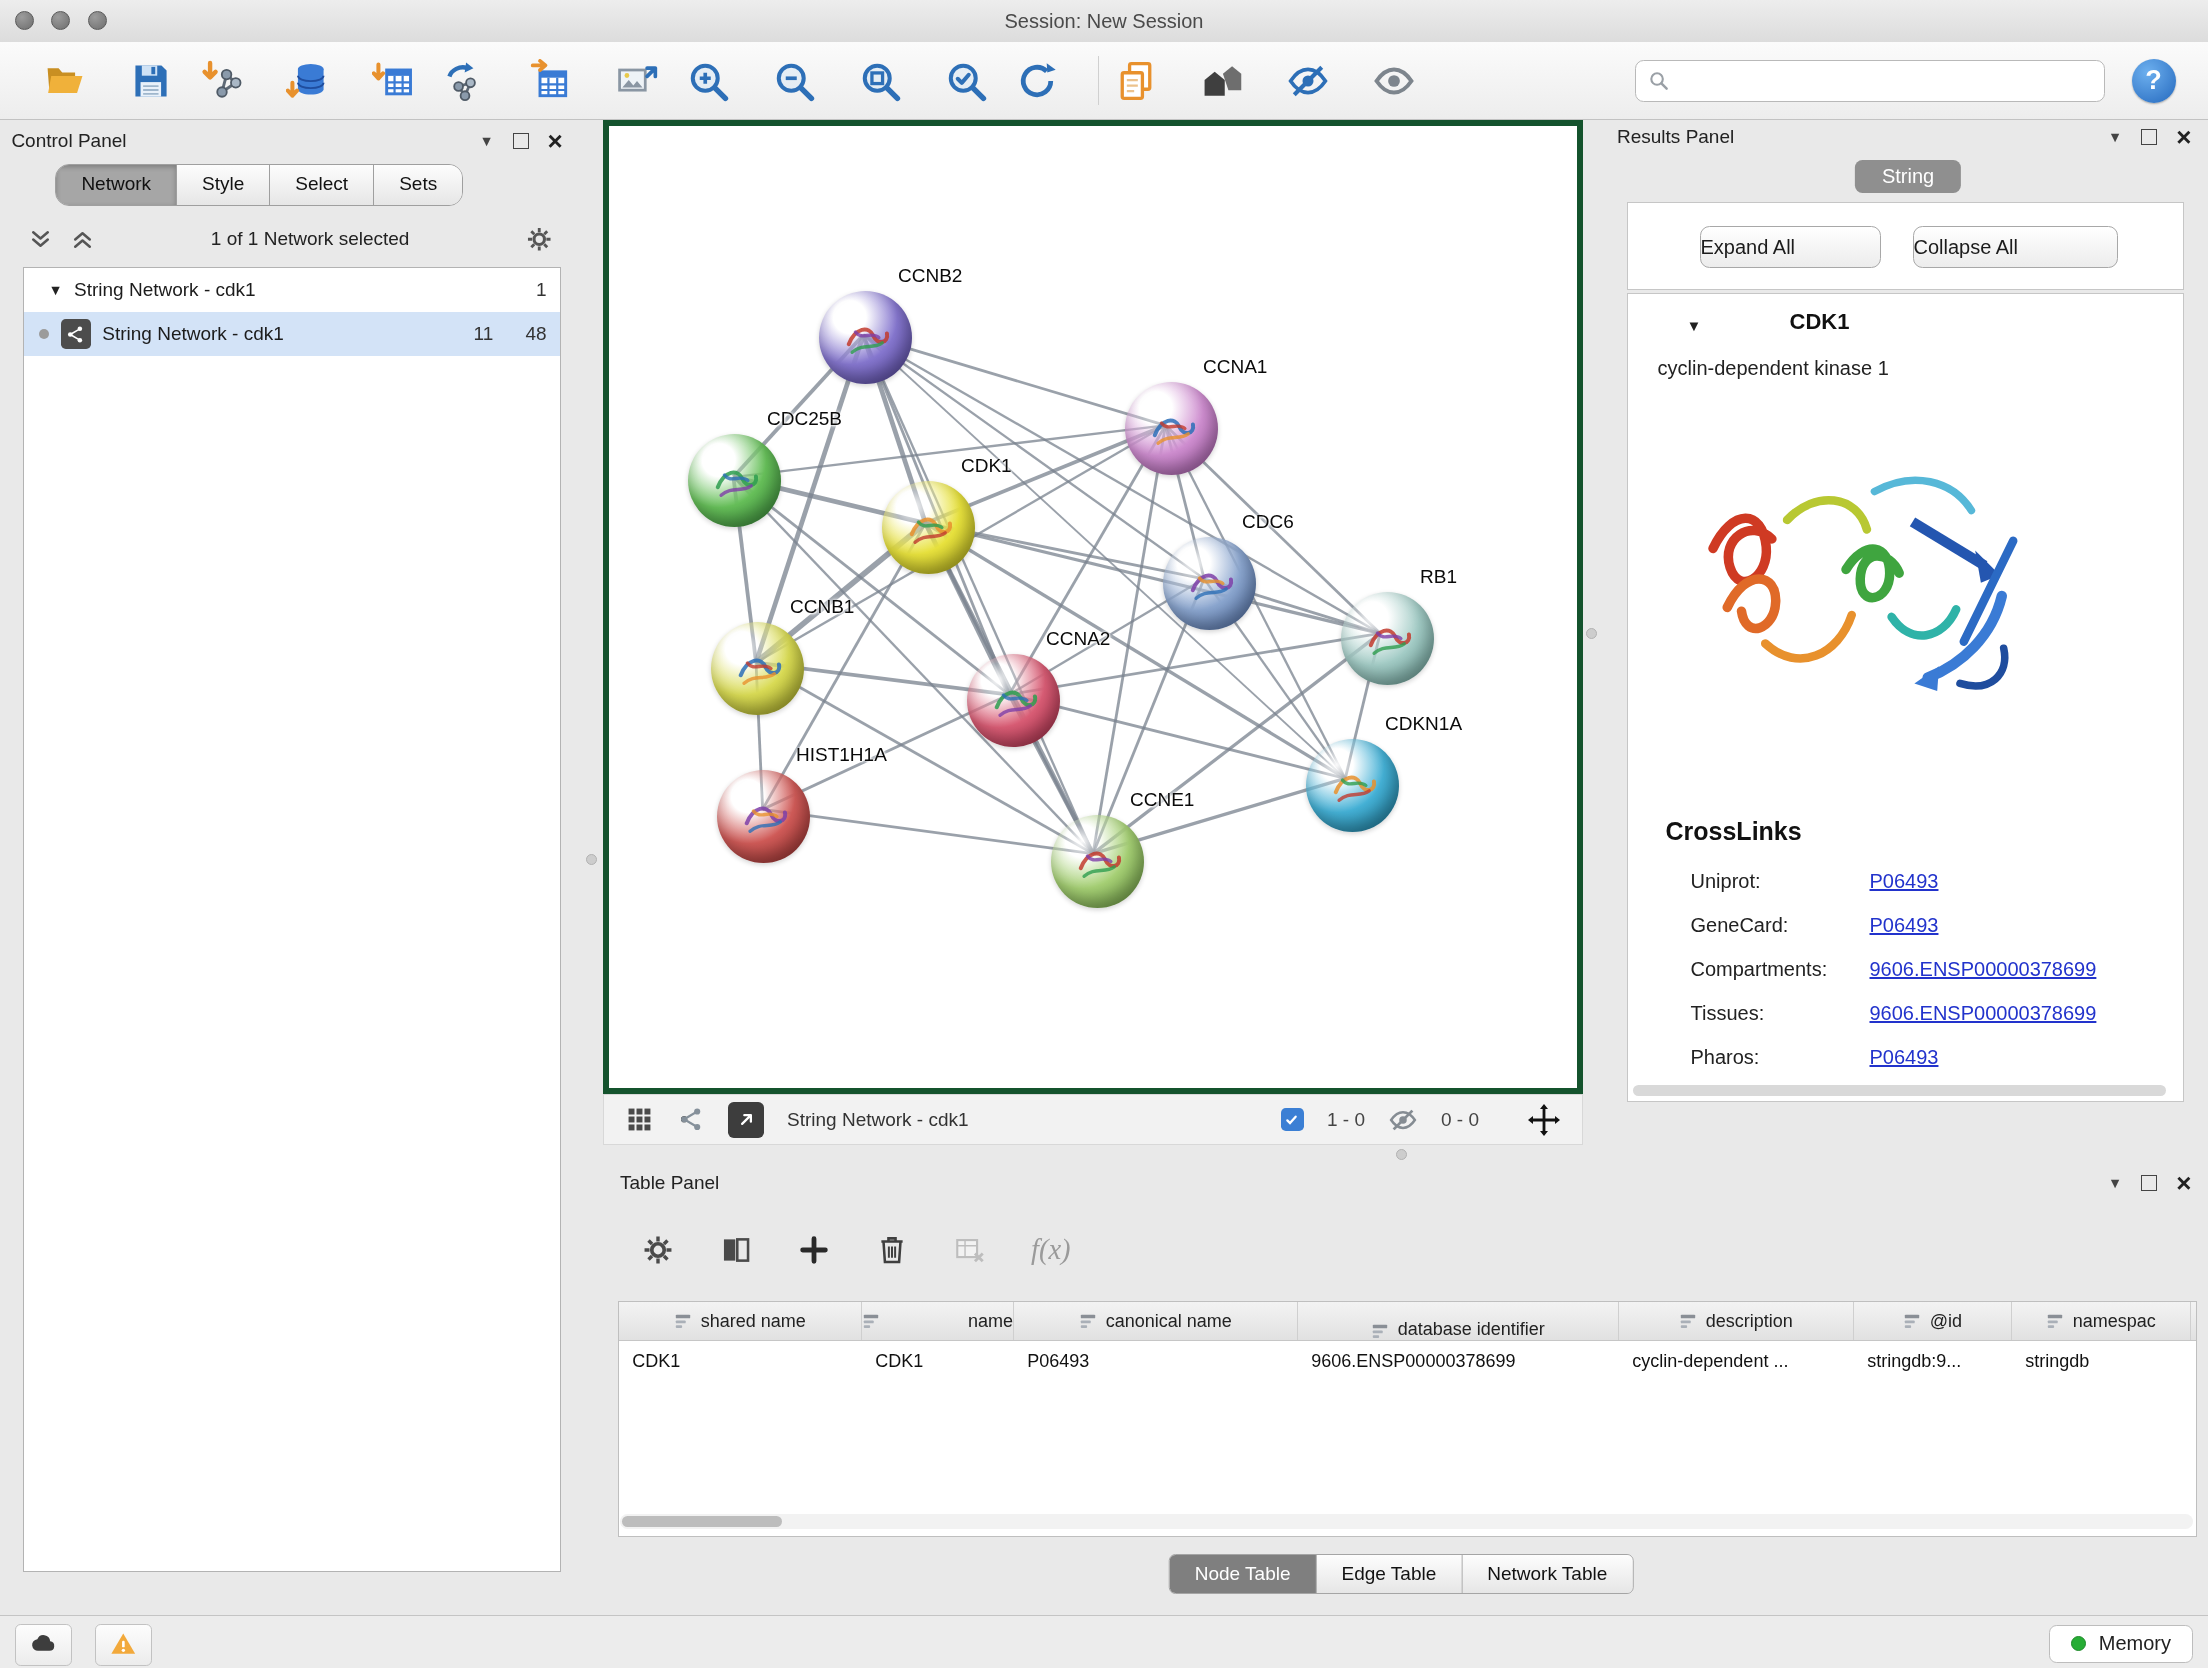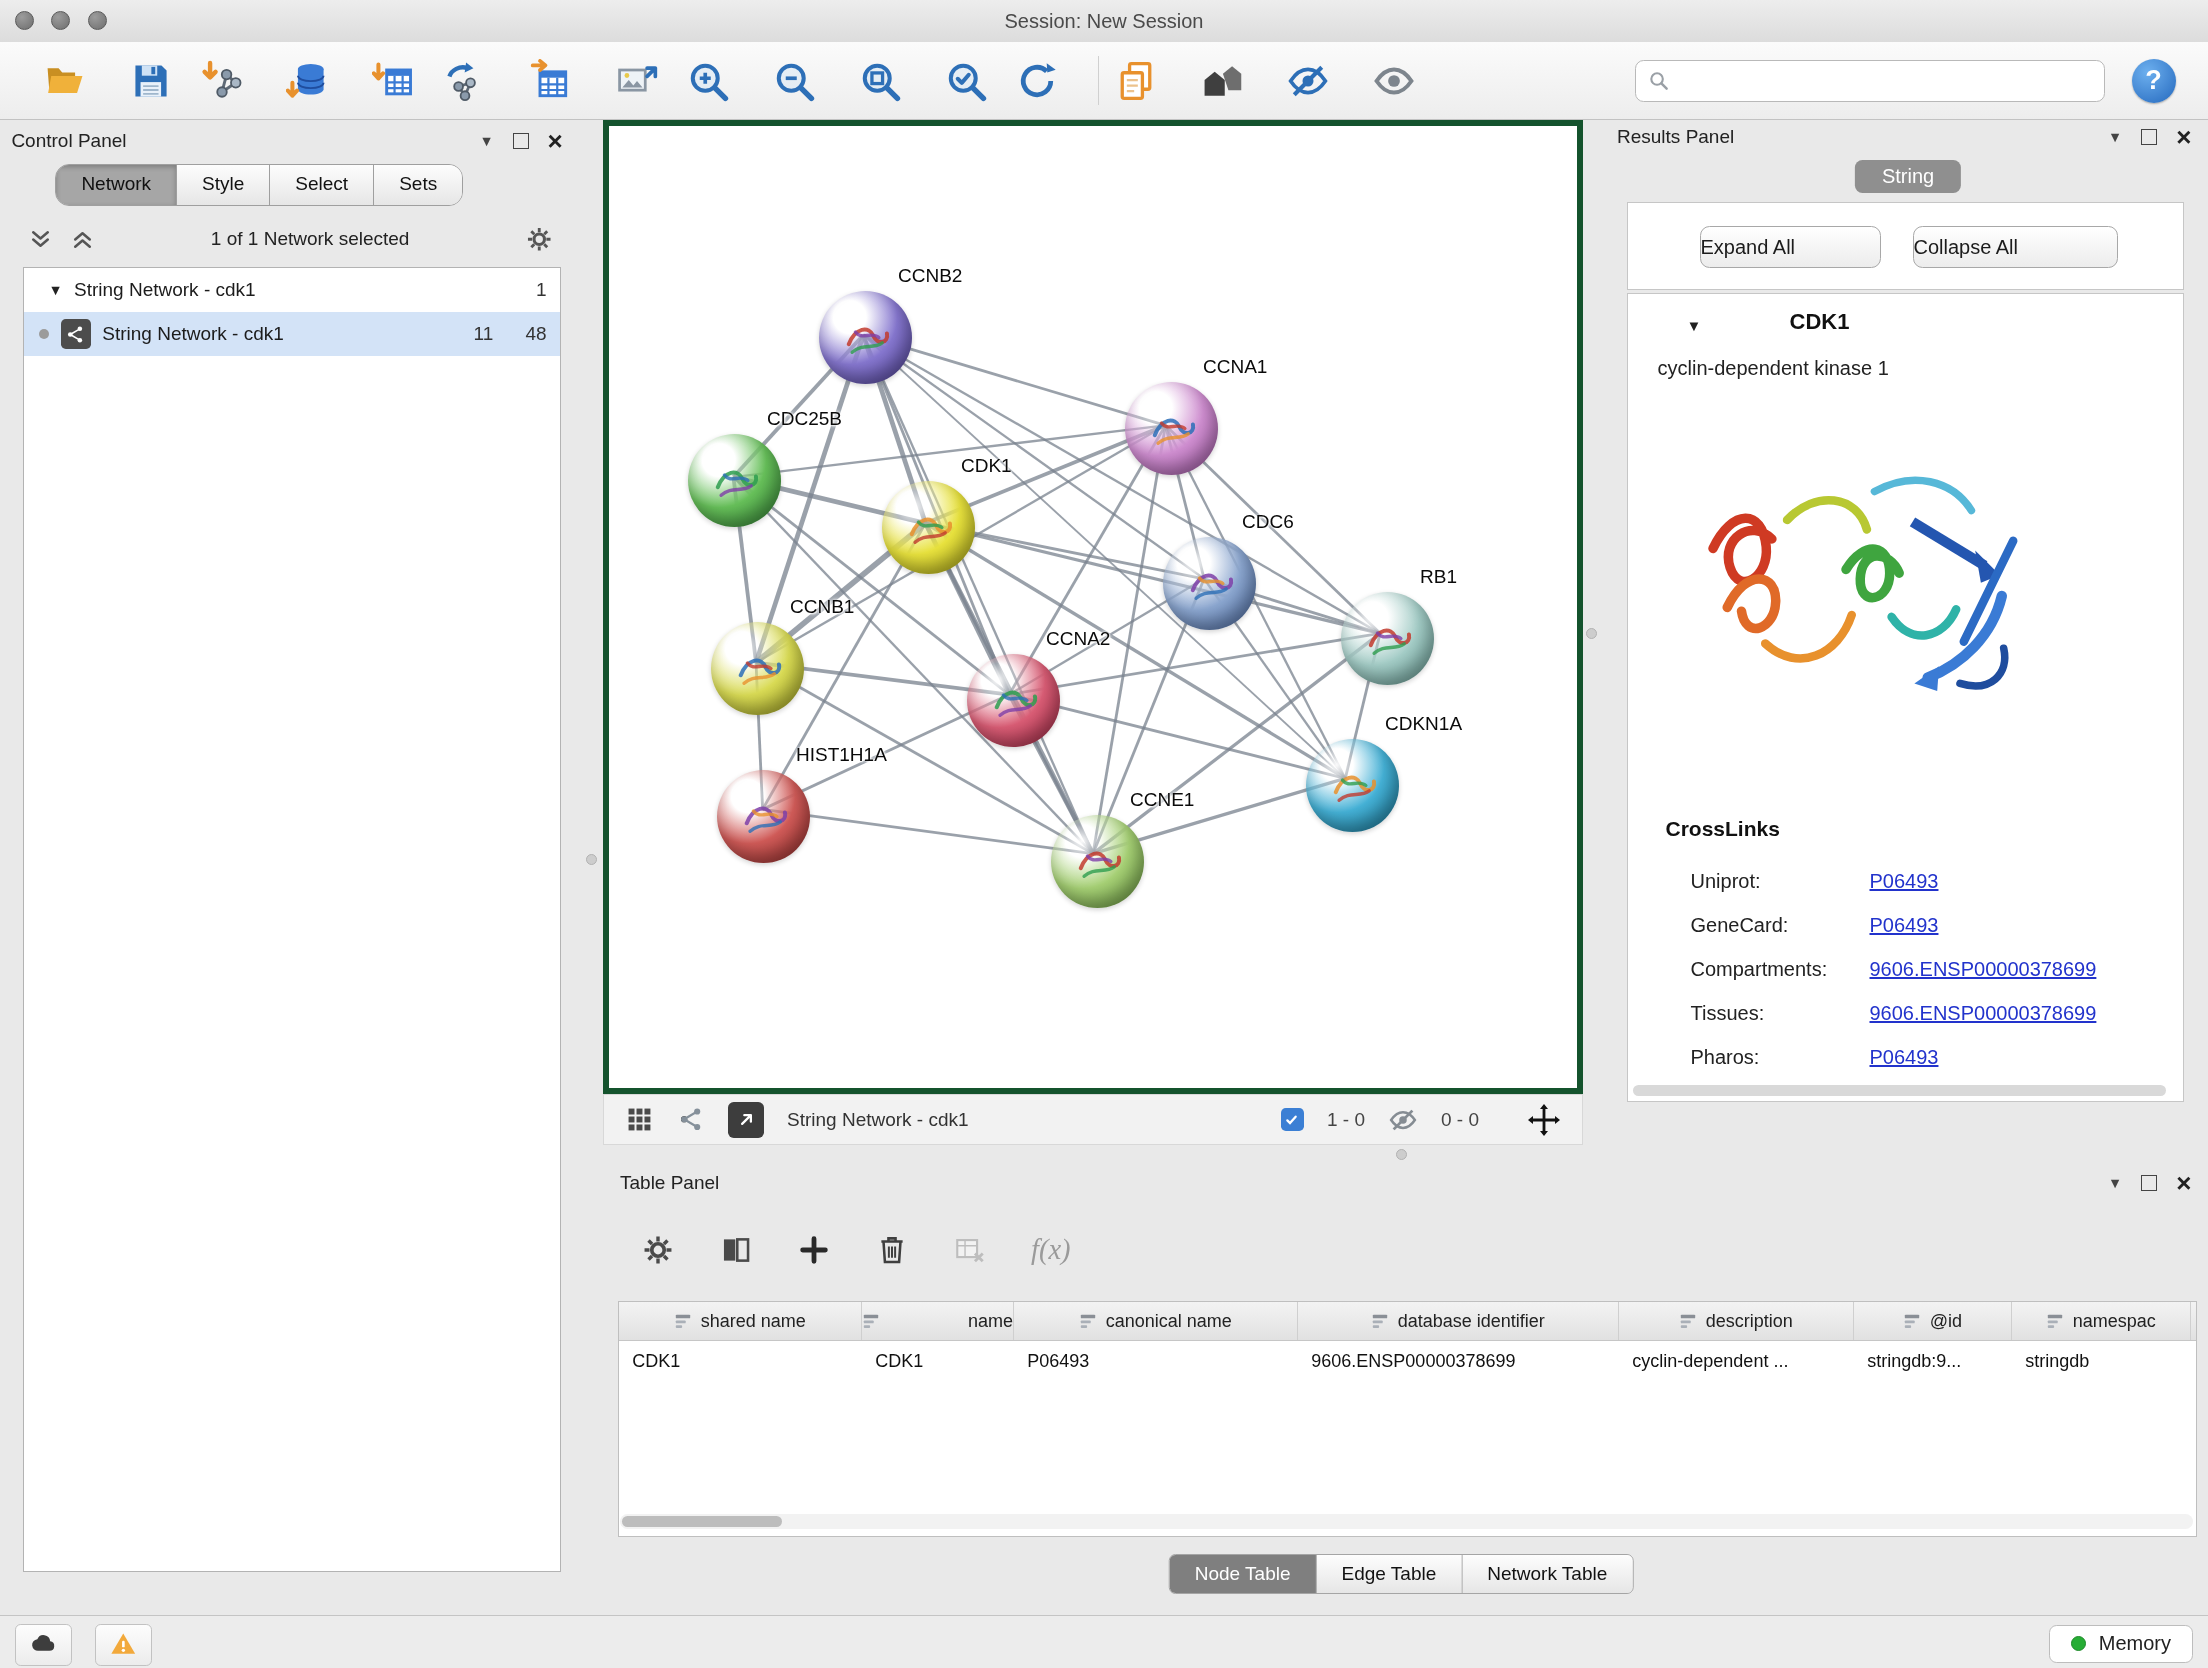--- a/index.html
+++ b/index.html
@@ -75,21 +75,21 @@
     border-radius:7.6px;padding:4.8px 27px;font-size:20px;}
   #rp-buttons-box{position:absolute;left:9.5px;right:15px;top:82px;height:86px;background:#fff;border:1px solid #c6c6c6;}
   .rp-btn{position:absolute;top:23px;height:42px;line-height:40px;text-align:left;font-size:20px;
     background:linear-gradient(#fff,#ececec);border:1px solid #a8a8a8;border-radius:9.5px;box-sizing:border-box;}
   #rp-content-box{position:absolute;left:9.5px;right:15px;top:173px;height:807px;background:#fff;border:1px solid #c6c6c6;}
   #rp-gene-row{position:absolute;left:0;top:15px;width:100%;height:34px;}
   #rp-gene-tri{position:absolute;left:59px;top:7.6px;font-size:15px;color:#222;}
   #rp-gene-symbol{position:absolute;left:162px;top:0;font-size:22px;font-weight:bold;color:#111;}
   #rp-gene-desc{position:absolute;left:30px;top:63px;font-size:20px;color:#222;}
   #protein-img{position:absolute;left:42px;top:112px;width:390px;height:342px;}
-  #rp-crosslinks-title{position:absolute;left:38px;top:523px;font-size:21px;font-weight:bold;color:#111;}
+  #rp-crosslinks-title{position:absolute;left:38px;top:523px;font-size:25px;font-weight:bold;color:#111;}
   #crosslinks-list{position:absolute;left:63px;top:565px;right:19px;}
   .cl-row{height:44px;display:flex;align-items:center;font-size:20px;}
   .cl-label{width:179px;color:#222;}
   .cl-value{color:#2233cc;text-decoration:underline;}
   #rp-scroll{position:absolute;left:5.7px;bottom:4.8px;height:11.4px;width:533px;background:#d9d9d9;border-radius:5.7px;}
   
   #table-panel{position:absolute;left:603px;top:1166px;width:1596px;height:438px;}
   #tp-toolbar{position:absolute;left:38px;top:53px;height:61px;display:flex;align-items:center;gap:44px;}
   #tp-toolbar svg{width:34px;height:34px;}
   #fx-label{font-size:28.5px;color:#9a9a9a;font-family:"Liberation Serif","DejaVu Serif",serif;font-style:italic;}
@@ -611,21 +611,21 @@
             <span class="th-t">name</span>
           </div>
           <div class="th" style="width: 284px;">
             <svg class="th-ic" viewBox="0 0 20 20">
               <rect x="2" y="3" width="16" height="4" rx="1" fill="#8a8f96"></rect>
               <rect x="2" y="9.4" width="11" height="3.2" rx="1" fill="#aab0b8"></rect>
               <rect x="2" y="14.6" width="7" height="3.2" rx="1" fill="#aab0b8"></rect>
             </svg>
             <span class="th-t">canonical name</span>
           </div>
-          <div class="th" style="width: 321px;">
+          <div class="th" style="width: 321px; align-items: flex-end;">
             <svg class="th-ic" viewBox="0 0 20 20">
               <rect x="2" y="3" width="16" height="4" rx="1" fill="#8a8f96"></rect>
               <rect x="2" y="9.4" width="11" height="3.2" rx="1" fill="#aab0b8"></rect>
               <rect x="2" y="14.6" width="7" height="3.2" rx="1" fill="#aab0b8"></rect>
             </svg>
             <span class="th-t">database identifier</span>
           </div>
           <div class="th" style="width: 235px;">
             <svg class="th-ic" viewBox="0 0 20 20">
               <rect x="2" y="3" width="16" height="4" rx="1" fill="#8a8f96"></rect>

